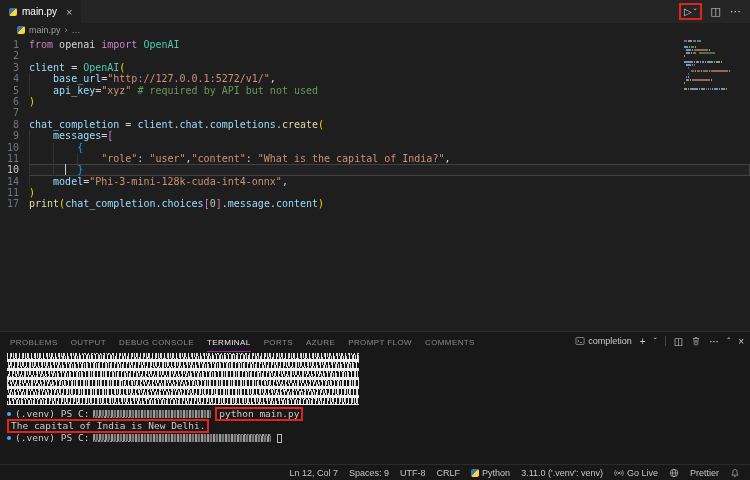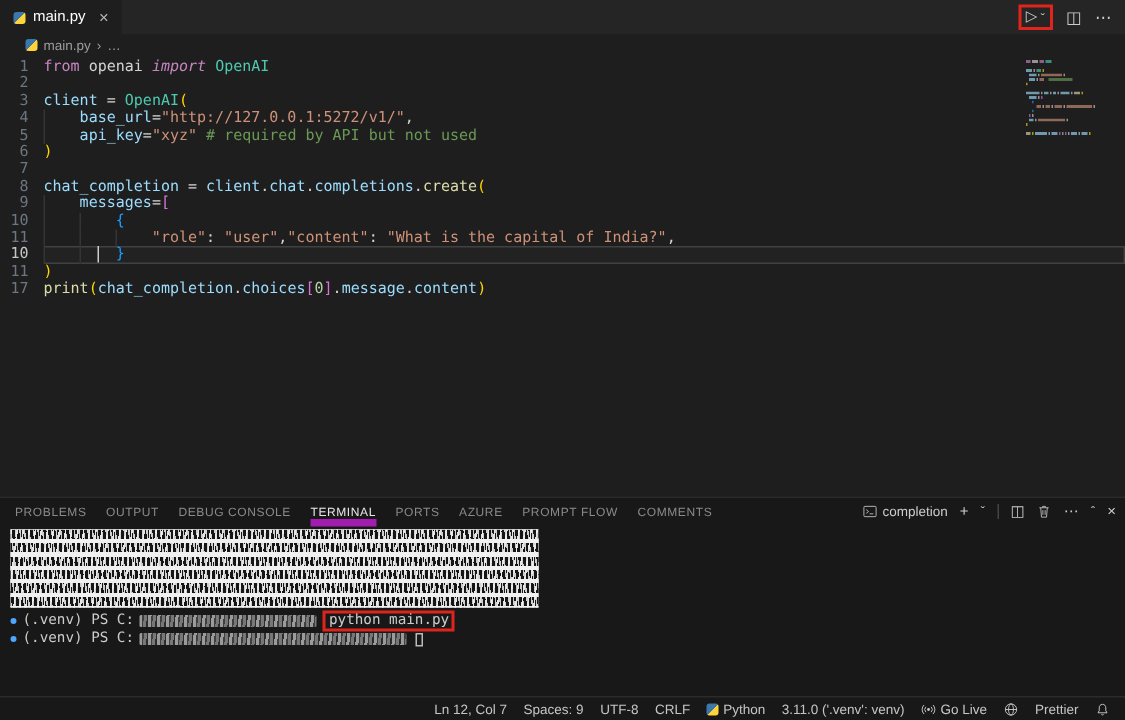--- a/index.html
+++ b/index.html
@@ -30,21 +30,21 @@
   .ind{display:inline-block;width:4ch;height:100%;border-left:1px solid #343434;vertical-align:top}
   .caret{position:absolute;top:0;width:1px;height:11px;background:#cccccc}
   .minimap{position:absolute;top:4px;right:6px;width:60px}
   .mm-row{height:2px;margin-bottom:1px;white-space:nowrap;overflow:hidden}
   .mm-tok{display:inline-block;height:2px;margin-right:1px;opacity:.65;vertical-align:top}
 
   
   .panel{flex:none;height:133px;display:flex;flex-direction:column;background:#181818;border-top:1px solid #2b2b2b}
   .panel-header{height:18px;display:flex;align-items:center;padding:0 6px 0 10px;flex:none}
   .ptab{font-size:8px;letter-spacing:.4px;color:#8a8a8a;margin-right:13px;cursor:pointer;height:18px;line-height:18px;display:inline-block}
-  .ptab.active{color:#e7e7e7;border-bottom:5px solid #a21caf}
+  .ptab.active{color:#e7e7e7;border-bottom:1px solid #a21caf}
   .panel-actions{margin-left:auto;display:flex;align-items:center;gap:8px;color:#cccccc;font-size:10px}
   .shell-label{font-size:9px;color:#cccccc;display:flex;align-items:center;gap:3px;cursor:pointer}
   .pa-icon{cursor:pointer}
   .pa-divider{width:1px;height:10px;background:#444}
 
   
   .terminal{flex:1;padding:2px 0 0 7px;font-family:"DejaVu Sans Mono",monospace;font-size:9.5px;line-height:12px;color:#cccccc;overflow:hidden}
   .redact-block{width:352px;height:52px;margin:1px 0 3px 0;background-color:#f0f0f0;
     background-image:
       repeating-linear-gradient(97deg,rgba(240,240,240,.95) 0 1px,transparent 1px 4px),
@@ -91,21 +91,21 @@
     <span class="py-icon small"></span>
     <span>main.py</span>
     <span>›</span>
     <span>…</span>
   </div>
 
   <div class="editor">
     <div id="code-lines">
         <div class="code-row">
           <span class="ln">1</span>
-          <span class="lc"><span style="color: rgb(197, 134, 192);">from </span><span style="color: rgb(212, 212, 212);">openai </span><span style="color: rgb(197, 134, 192); font-style: italic;">import </span><span style="color: rgb(78, 201, 176);">OpenAI</span></span>
+          <span class="lc"><span style="color: rgb(197, 134, 192);">from </span><span style="color: rgb(212, 212, 212);">openai </span><span style="color: rgb(197, 134, 192);">import </span><span style="color: rgb(78, 201, 176);">OpenAI</span></span>
         </div>
         <div class="code-row">
           <span class="ln">2</span>
           <span class="lc"></span>
         </div>
         <div class="code-row">
           <span class="ln">3</span>
           <span class="lc"><span style="color: rgb(156, 220, 254);">client </span><span style="color: rgb(212, 212, 212);">= </span><span style="color: rgb(78, 201, 176);">OpenAI</span><span style="color: rgb(255, 215, 0);">(</span></span>
         </div>
         <div class="code-row">
@@ -136,20 +136,24 @@
           <span class="ln">10</span>
           <span class="lc"><span class="ind"></span><span class="ind"></span><span style="color: rgb(23, 159, 255);">{</span></span>
         </div>
         <div class="code-row">
           <span class="ln">11</span>
           <span class="lc"><span class="ind"></span><span class="ind"></span><span class="ind"></span><span style="color: rgb(206, 145, 120);">"role"</span><span style="color: rgb(212, 212, 212);">: </span><span style="color: rgb(206, 145, 120);">"user"</span><span style="color: rgb(212, 212, 212);">,</span><span style="color: rgb(206, 145, 120);">"content"</span><span style="color: rgb(212, 212, 212);">: </span><span style="color: rgb(206, 145, 120);">"What is the capital of India?"</span><span style="color: rgb(212, 212, 212);">,</span></span>
         </div>
         <div class="code-row current">
           <span class="ln">10</span>
           <span class="lc"><span class="ind"></span><span class="ind"></span><span style="color: rgb(23, 159, 255);">}</span><span class="caret" style="left: 6ch;"></span></span>
+        </div>
+        <div class="code-row">
+          <span class="ln">14</span>
+          <span class="lc"><span class="ind"></span><span style="color: rgb(156, 220, 254);">model</span><span style="color: rgb(212, 212, 212);">=</span><span style="color: rgb(206, 145, 120);">"Phi-3-mini-128k-cuda-int4-onnx"</span><span style="color: rgb(212, 212, 212);">,</span></span>
         </div>
         <div class="code-row">
           <span class="ln">11</span>
           <span class="lc"><span style="color: rgb(255, 215, 0);">)</span></span>
         </div>
         <div class="code-row">
           <span class="ln">17</span>
           <span class="lc"><span style="color: rgb(220, 220, 170);">print</span><span style="color: rgb(255, 215, 0);">(</span><span style="color: rgb(156, 220, 254);">chat_completion</span><span style="color: rgb(212, 212, 212);">.</span><span style="color: rgb(156, 220, 254);">choices</span><span style="color: rgb(218, 112, 214);">[</span><span style="color: rgb(181, 206, 168);">0</span><span style="color: rgb(218, 112, 214);">]</span><span style="color: rgb(212, 212, 212);">.</span><span style="color: rgb(156, 220, 254);">message</span><span style="color: rgb(212, 212, 212);">.</span><span style="color: rgb(156, 220, 254);">content</span><span style="color: rgb(255, 215, 0);">)</span></span>
         </div>
       </div>
@@ -198,20 +202,21 @@
         </span>
         <span class="pa-icon">⋯</span>
         <span class="pa-icon chev">ˆ</span>
         <span class="pa-icon">×</span>
       </div>
     </div>
     <div class="terminal">
       <div class="redact-block"></div>
       <div id="term-lines">
           <div class="tline"><span class="tmark"></span><span>(.venv) PS C:</span><span class="term-redact" style="width: 118px;"></span><span class="red-box">python main.py</span></div>
+          <div class="tline"><span class="red-box">The capital of India is New Delhi.</span></div>
           <div class="tline"><span class="tmark"></span><span>(.venv) PS C:</span><span class="term-redact" style="width: 178px;"></span><span class="tcursor"></span></div>
         </div>
     </div>
   </div>
 
   <div class="statusbar">
     <div class="sb-right">
       <span class="sb-item">
           <span>Ln 12, Col 7</span>
         </span>

